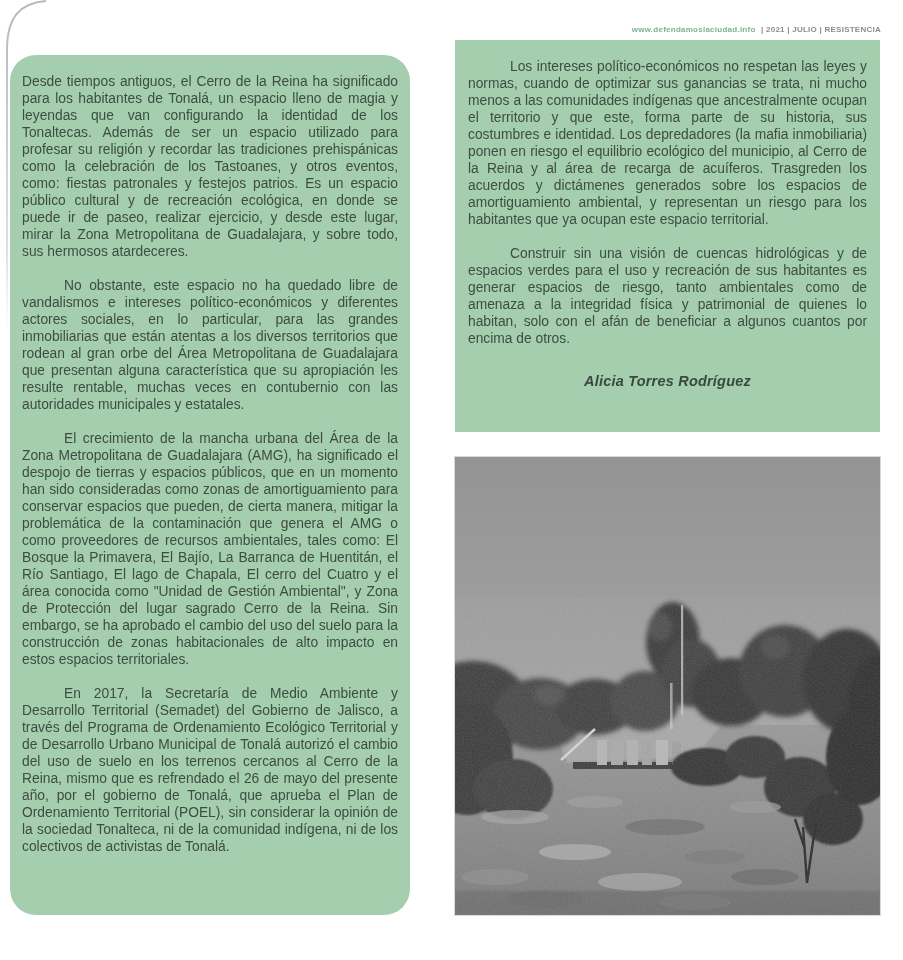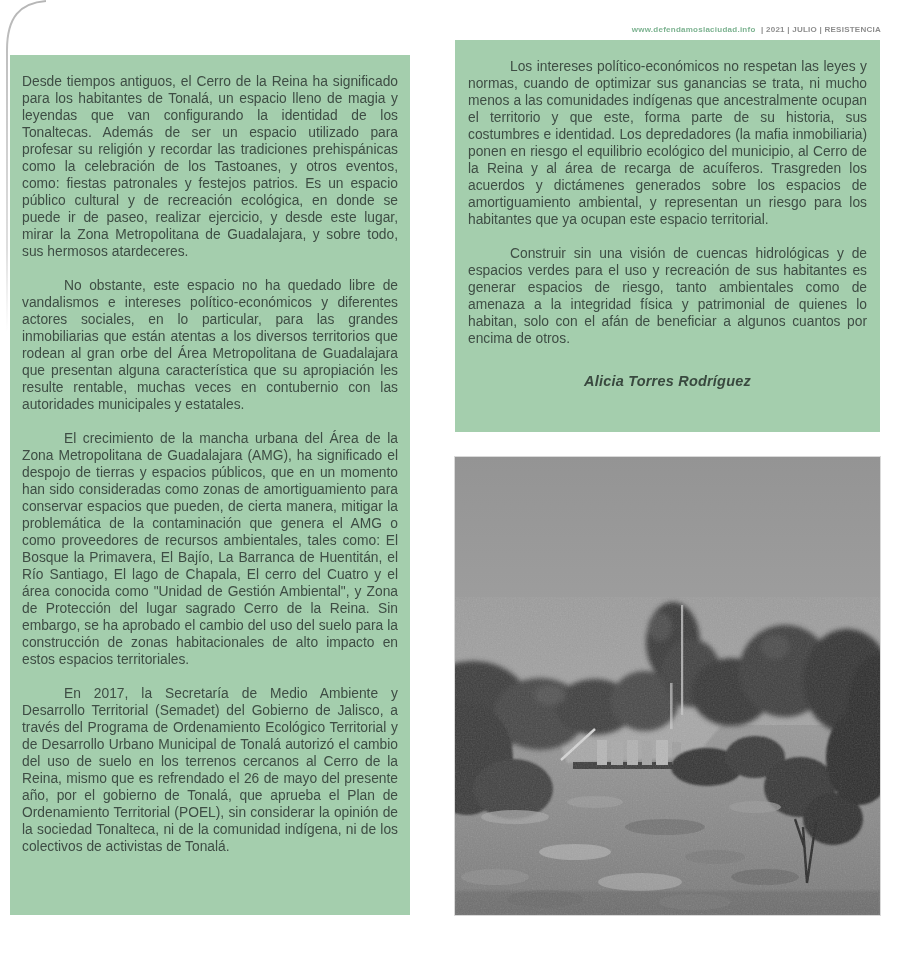--- a/index.html
+++ b/index.html
@@ -8,21 +8,21 @@
   
   .corner-svg{position:absolute;left:0;top:0;}
   
   .masthead{position:absolute;top:25px;right:22px;font-size:8px;font-weight:700;
             letter-spacing:.25px;white-space:nowrap;}
   .masthead .url{color:#7db391;}
   .masthead .meta{color:#8d8d8d;margin-left:3px;}
   
   .panel{position:absolute;background:#a4cead;box-sizing:border-box;
          color:#3e4d44;font-size:13.8px;line-height:17px;text-align:justify;}
-  .panel.left{left:10px;top:55px;width:400px;height:860px;padding:18px 12px 10px 12px;overflow:hidden;}
+  .panel.left{left:10px;top:55px;width:400px;height:860px;padding:18px 12px 10px 12px;overflow:hidden;border-radius:26px;}
   .panel.right{left:455px;top:40px;width:425px;height:392px;padding:18px 13px 10px 13px;overflow:hidden;}
   .panel p{margin:0 0 17px 0;}
   .panel p.indent{text-indent:42px;}
   .author{margin-top:26px;text-align:center;font-weight:700;font-style:italic;
           font-size:14.5px;color:#39493f;letter-spacing:.2px;}
   
   .photo{position:absolute;left:455px;top:457px;width:425px;height:458px;margin:0;
          outline:1px solid #d9d9d9;background:#9a9a9a;}
   .photo svg{display:block;}
 </style>

